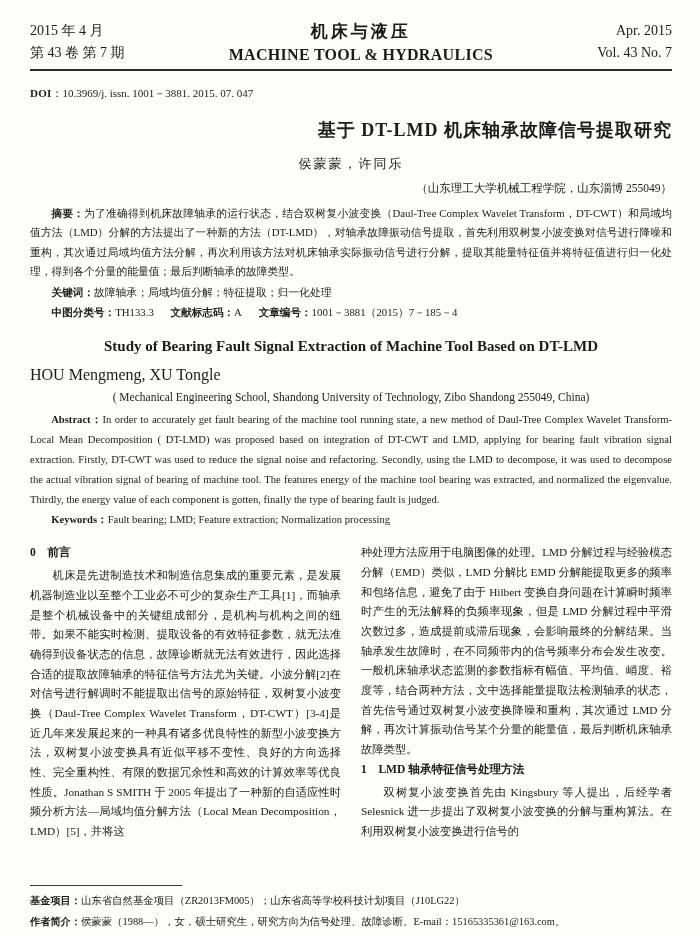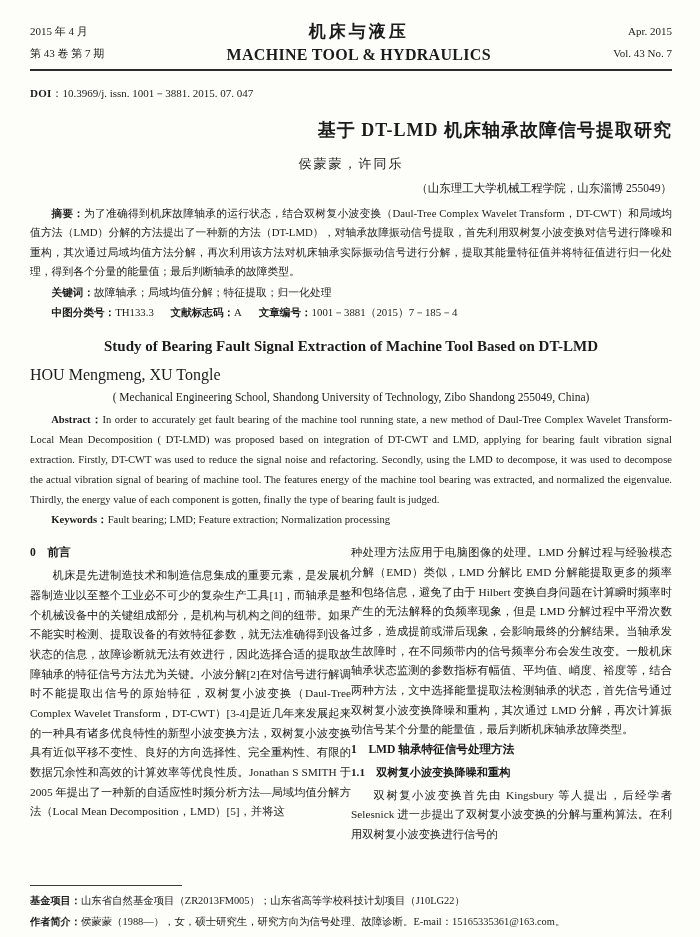--- a/index.html
+++ b/index.html
@@ -9,21 +9,21 @@
     background:#fdfdfa;
     color:#1b1b1b;
     font-family:"Liberation Serif","DejaVu Serif",serif;
     box-sizing:border-box;
     padding:20px 28px 0 30px;
     overflow:hidden;
   }
   
   .hdr { display:flex; justify-content:space-between; align-items:stretch;
          padding-bottom:5px; border-bottom:2px solid #2b2b2b; }
-  .hdr-side { font-size:11px; line-height:22px; white-space:nowrap; }
+  .hdr-side { font-size:14px; line-height:22px; white-space:nowrap; }
   .hdr-right { text-align:right; }
   .hdr-center { text-align:center; flex:1; }
   .hdr-cn { font-size:17px; font-weight:bold; letter-spacing:3px; }
   .hdr-en { font-size:16px; font-weight:bold; margin-top:3px; letter-spacing:0.3px; }
   
   .doi { margin-top:15px; font-size:11px; }
   .doi b { letter-spacing:0.2px; }
   .title-cn { text-align:right; font-size:18px; font-weight:bold; margin-top:17px; letter-spacing:1px; }
   .authors-cn { text-align:center; font-size:13px; margin-top:13px; letter-spacing:2px; }
   .affil-cn { text-align:right; font-size:11.5px; margin-top:8px; }
@@ -33,21 +33,21 @@
   .cls-line { text-indent:2em; margin-top:1px; }
   .cls-item { margin-right:14px; }
   .blk b { font-family:"Liberation Sans","DejaVu Sans",sans-serif; font-size:10.6px; }
   
   .title-en { text-align:center; font-size:15px; font-weight:bold; margin-top:15px; }
   .authors-en { text-align:left; font-size:16px; margin-top:11px; }
   .affil-en { text-align:center; font-size:11.5px; margin-top:7px; }
   .abstract-en { margin-top:7px; font-size:10.6px; line-height:1.9; text-align:justify; text-indent:2em; }
   .kw-en { font-size:10.6px; text-indent:2em; line-height:1.9; }
   
-  .cols { display:flex; margin-top:13px; height:338px; overflow:hidden;
+  .cols { display:flex; gap:20px; margin-top:13px; height:338px; overflow:hidden;
           font-size:11.3px; line-height:1.74; text-align:justify; }
   .col { flex:1; min-width:0; }
   .sec-h { font-weight:bold; font-size:11.6px; margin:0 0 3px 0; }
   .sec-h.sub { font-size:11.2px; margin-top:3px; }
   .cols p { margin:0; text-indent:2em; }
   .cols p.cont { text-indent:0; }
   
   .foot-rule { width:152px; border-top:1.5px solid #3a3a3a; margin-top:4px; }
   .footer { font-size:10.4px; line-height:2.0; margin-top:5px; }
   .footer div { white-space:nowrap; overflow:hidden; }
@@ -105,21 +105,20 @@
   </div>
 
   <div class="cols">
     <div class="col">
       <div class="sec-h">0　前言</div>
       <p>机床是先进制造技术和制造信息集成的重要元素，是发展机器制造业以至整个工业必不可少的复杂生产工具[1]，而轴承是整个机械设备中的关键组成部分，是机构与机构之间的纽带。如果不能实时检测、提取设备的有效特征参数，就无法准确得到设备状态的信息，故障诊断就无法有效进行，因此选择合适的提取故障轴承的特征信号方法尤为关键。小波分解[2]在对信号进行解调时不能提取出信号的原始特征，双树复小波变换（Daul-Tree Complex Wavelet Transform，DT-CWT）[3-4]是近几年来发展起来的一种具有诸多优良特性的新型小波变换方法，双树复小波变换具有近似平移不变性、良好的方向选择性、完全重构性、有限的数据冗余性和高效的计算效率等优良性质。Jonathan S SMITH 于 2005 年提出了一种新的自适应性时频分析方法—局域均值分解方法（Local Mean Decomposition，LMD）[5]，并将这</p>
     </div>
     <div class="col">
       <p class="cont">种处理方法应用于电脑图像的处理。LMD 分解过程与经验模态分解（EMD）类似，LMD 分解比 EMD 分解能提取更多的频率和包络信息，避免了由于 Hilbert 变换自身问题在计算瞬时频率时产生的无法解释的负频率现象，但是 LMD 分解过程中平滑次数过多，造成提前或滞后现象，会影响最终的分解结果。当轴承发生故障时，在不同频带内的信号频率分布会发生改变。一般机床轴承状态监测的参数指标有幅值、平均值、峭度、裕度等，结合两种方法，文中选择能量提取法检测轴承的状态，首先信号通过双树复小波变换降噪和重构，其次通过 LMD 分解，再次计算振动信号某个分量的能量值，最后判断机床轴承故障类型。</p>
       <div class="sec-h">1　LMD 轴承特征信号处理方法</div>
-      <div class="sec-h sub">1.1　双树复小波变换降噪和重构</div>
       <p>双树复小波变换首先由 Kingsbury 等人提出，后经学者 Selesnick 进一步提出了双树复小波变换的分解与重构算法。在利用双树复小波变换进行信号的</p>
     </div>
   </div>
 
   <div class="foot-rule"></div>
   <div class="footer">
     <div>
       <b>基金项目：</b><span>山东省自然基金项目（ZR2013FM005）；山东省高等学校科技计划项目（J10LG22）</span>
     </div>
     <div>

